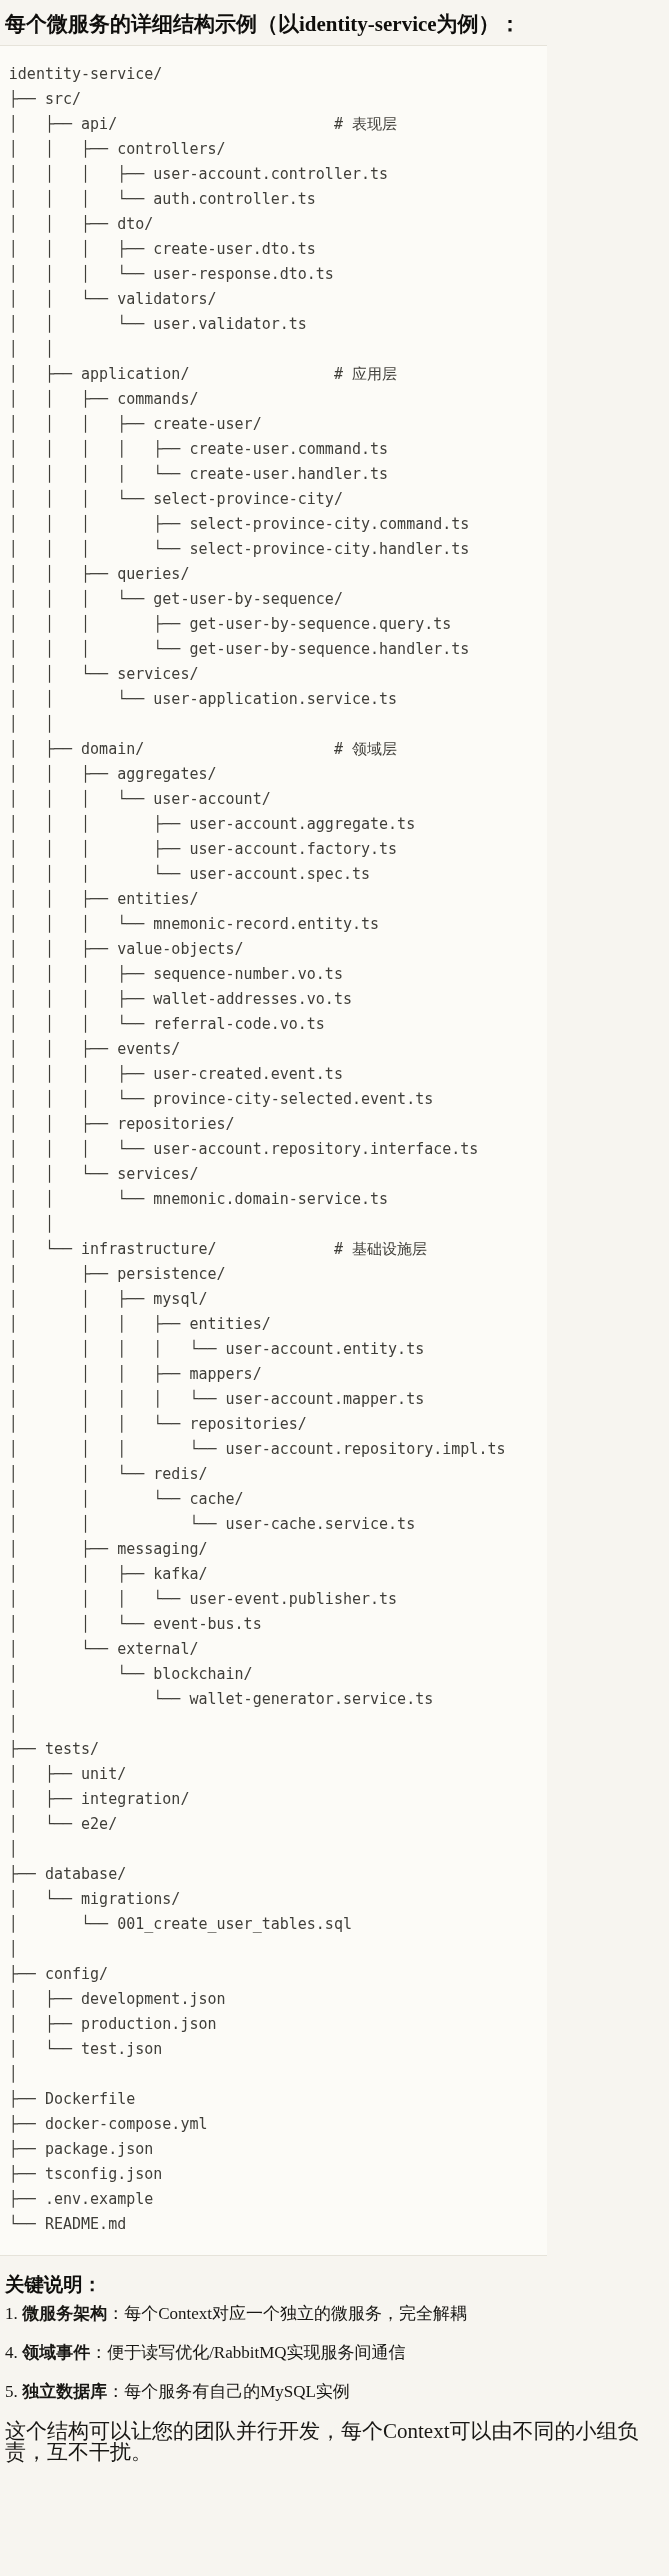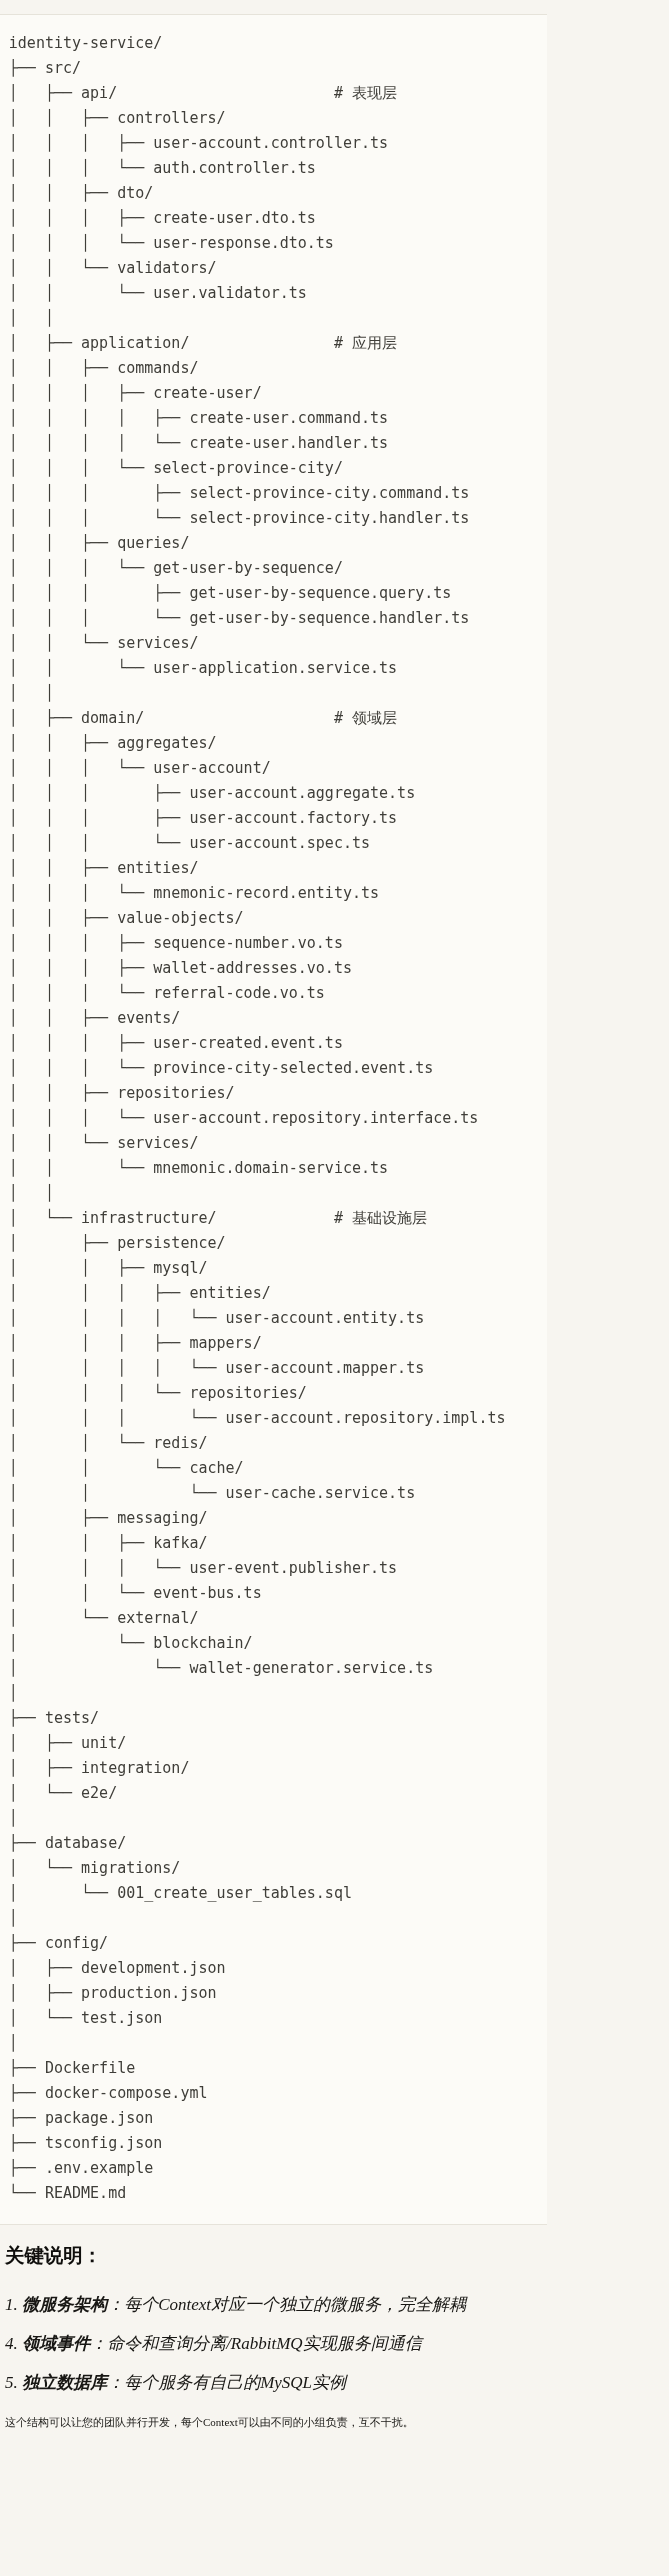--- a/index.html
+++ b/index.html
@@ -37,47 +37,48 @@
     color: #3f3e39;
     white-space: pre;
   }
   .notes { padding: 0 6.3px 0 5px; }
   .notes-heading {
     margin: 16.3px 0 0 0;
     font-size: 19.4px;
     line-height: 29px;
     font-weight: 700;
     color: #0f0e0c;
+    font-family: Liberation Mono, monospace;
   }
   .notes-list {
     list-style: none;
-    margin: 25px 0 0 0;
+    margin: 3px 0 0 0;
     padding: 0;
-    font-style: italic;
   }
   .note-item {
     font-size: 17px;
     line-height: 19px;
     margin-bottom: 20px;
     color: #181714;
   }
   .note-item .num { margin-right: 4.4px; }
   .note-item .term { font-weight: 700; }
   .closing {
     margin: 1px 0 0 0;
-    font-size: 11px;
+    font-size: 21px;
     line-height: 21px;
     color: #181714;
   }
 </style>
 </head>
 <body>
 
 <div class="page">
 
+  <h3 class="title">每个微服务的详细结构示例（以identity-service为例）：</h3>
 
   <div class="codeblock">
     <pre class="tree">identity-service/
 ├── src/
 │   ├── api/                        # 表现层
 │   │   ├── controllers/
 │   │   │   ├── user-account.controller.ts
 │   │   │   └── auth.controller.ts
 │   │   ├── dto/
 │   │   │   ├── create-user.dto.ts
@@ -160,21 +161,21 @@
 ├── tsconfig.json
 ├── .env.example
 └── README.md</pre>
   </div>
 
   <div class="notes">
     <h4 class="notes-heading">关键说明：</h4>
 
     <ol class="notes-list">
       <li class="note-item"><span class="num">1.</span><span class="term">微服务架构</span><span class="desc">：每个Context对应一个独立的微服务，完全解耦</span></li>
-      <li class="note-item"><span class="num">4.</span><span class="term">领域事件</span><span class="desc">：命令和查询分离/RabbitMQ实现服务间通信</span></li>
+      <li class="note-item"><span class="num">4.</span><span class="term">领域事件</span><span class="desc">：便于读写优化/RabbitMQ实现服务间通信</span></li>
       <li class="note-item"><span class="num">5.</span><span class="term">独立数据库</span><span class="desc">：每个服务有自己的MySQL实例</span></li>
     </ol>
 
     <p class="closing">这个结构可以让您的团队并行开发，每个Context可以由不同的小组负责，互不干扰。</p>
   </div>
 
 </div>
 
 
 </body></html>

